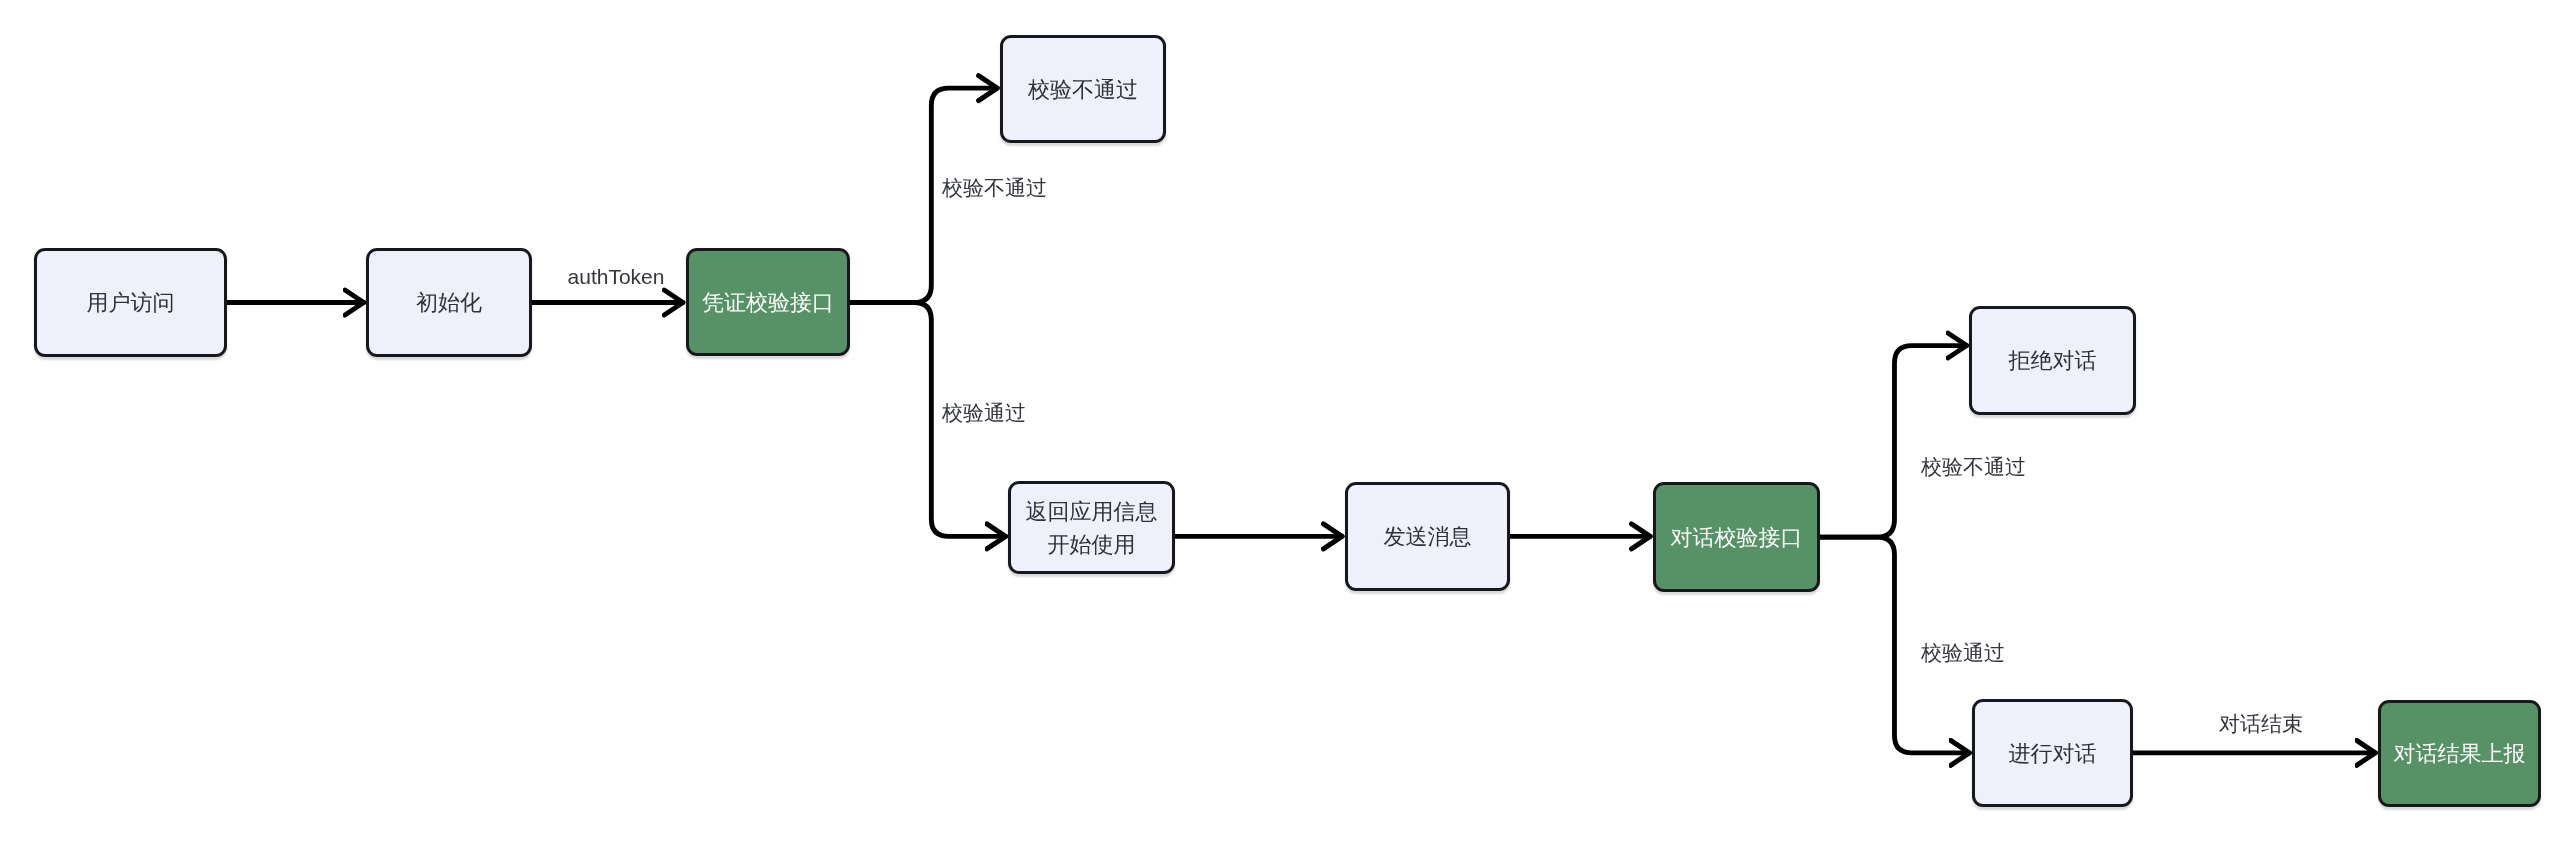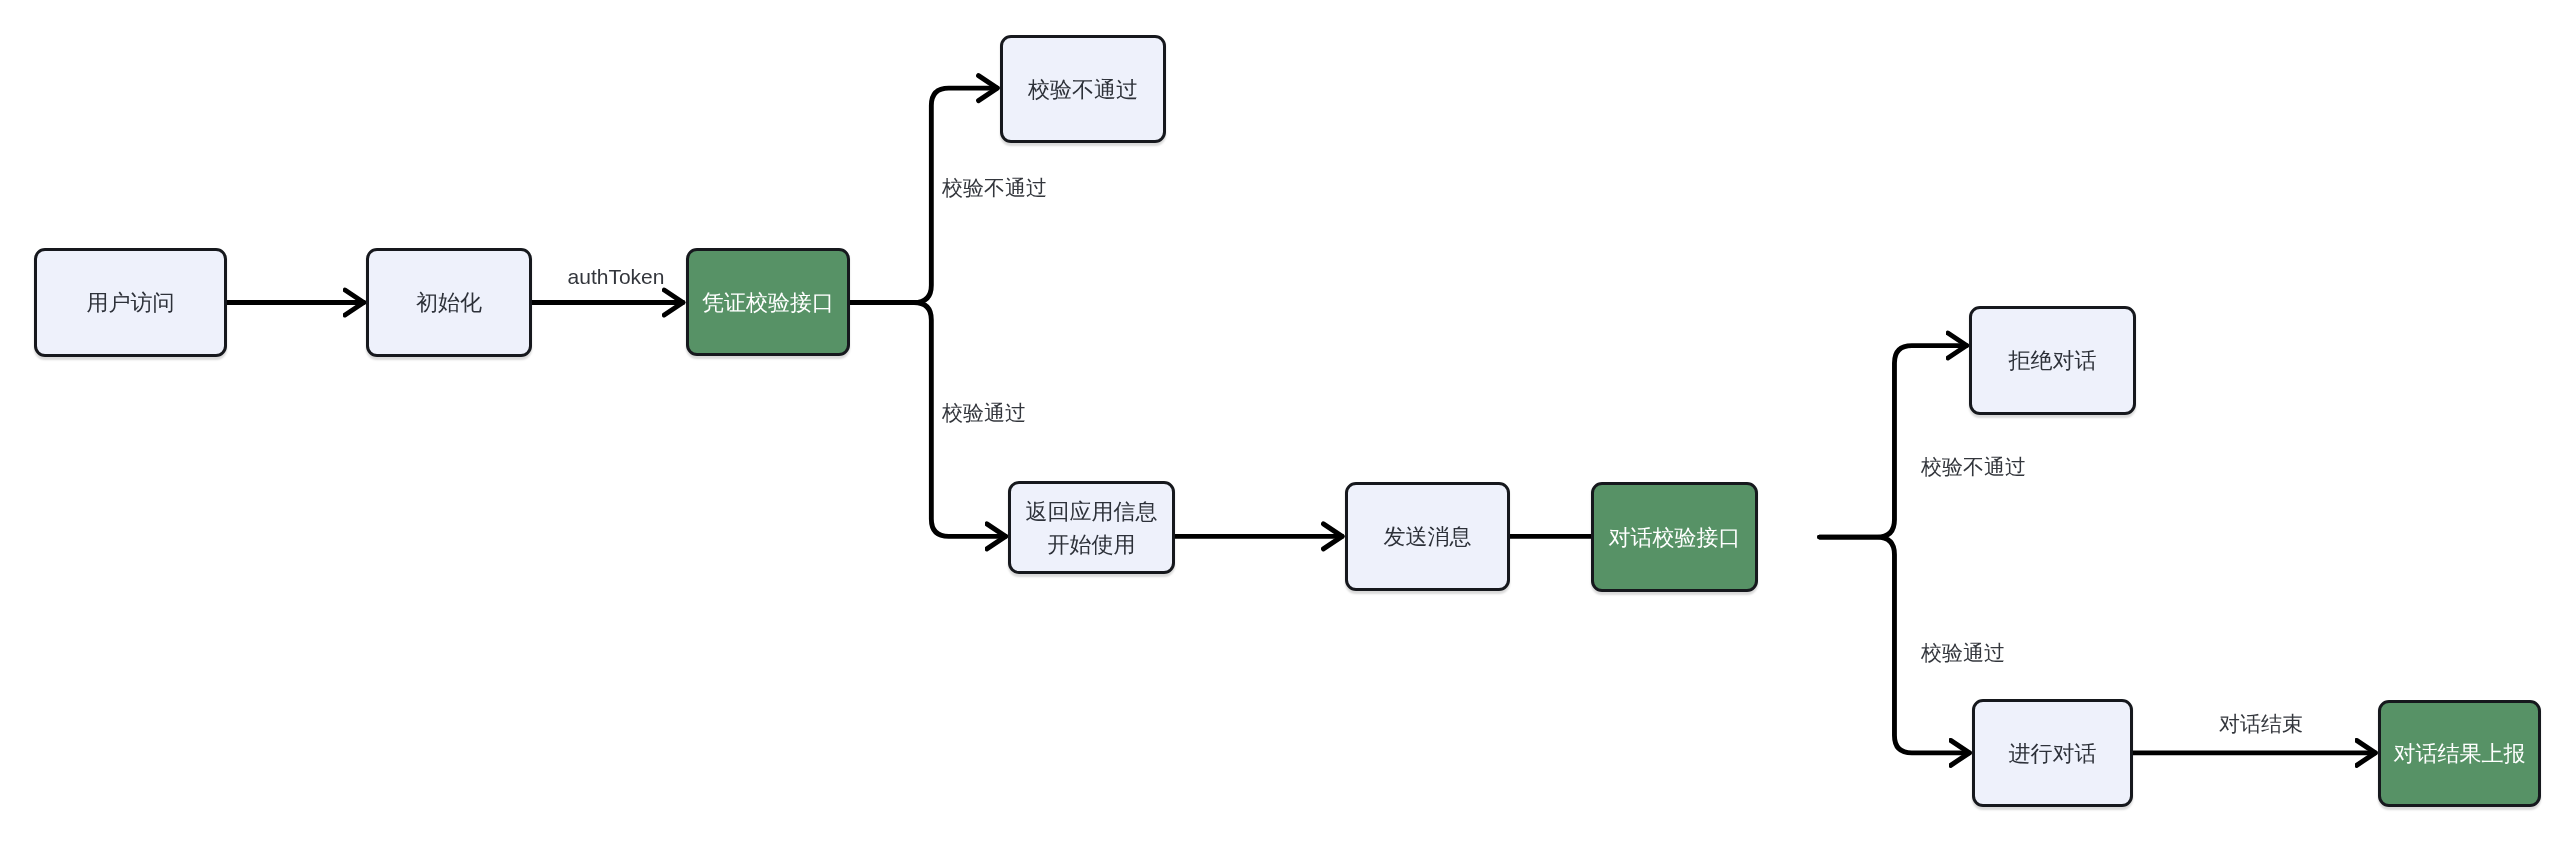--- a/index.html
+++ b/index.html
@@ -102,21 +102,21 @@
 
   <div class="node" style="left:1008px; top:481px; width:167px; height:93px;">
     <span>返回应用信息</span>
     <span>开始使用</span>
   </div>
 
   <div class="node" style="left:1345px; top:482px; width:165px; height:109px;">
     <span>发送消息</span>
   </div>
 
-  <div class="node green" style="left:1591px; top:482px; width:167px; height:110px;">
+  <div class="node green" style="left:1653px; top:482px; width:167px; height:110px;">
     <span>对话校验接口</span>
   </div>
 
   <div class="node" style="left:1969px; top:291px; width:167px; height:109px;margin-top:15px;">
     <span>拒绝对话</span>
   </div>
 
   <div class="node" style="left:1972px; top:699px; width:161px; height:108px;">
     <span>进行对话</span>
   </div>

